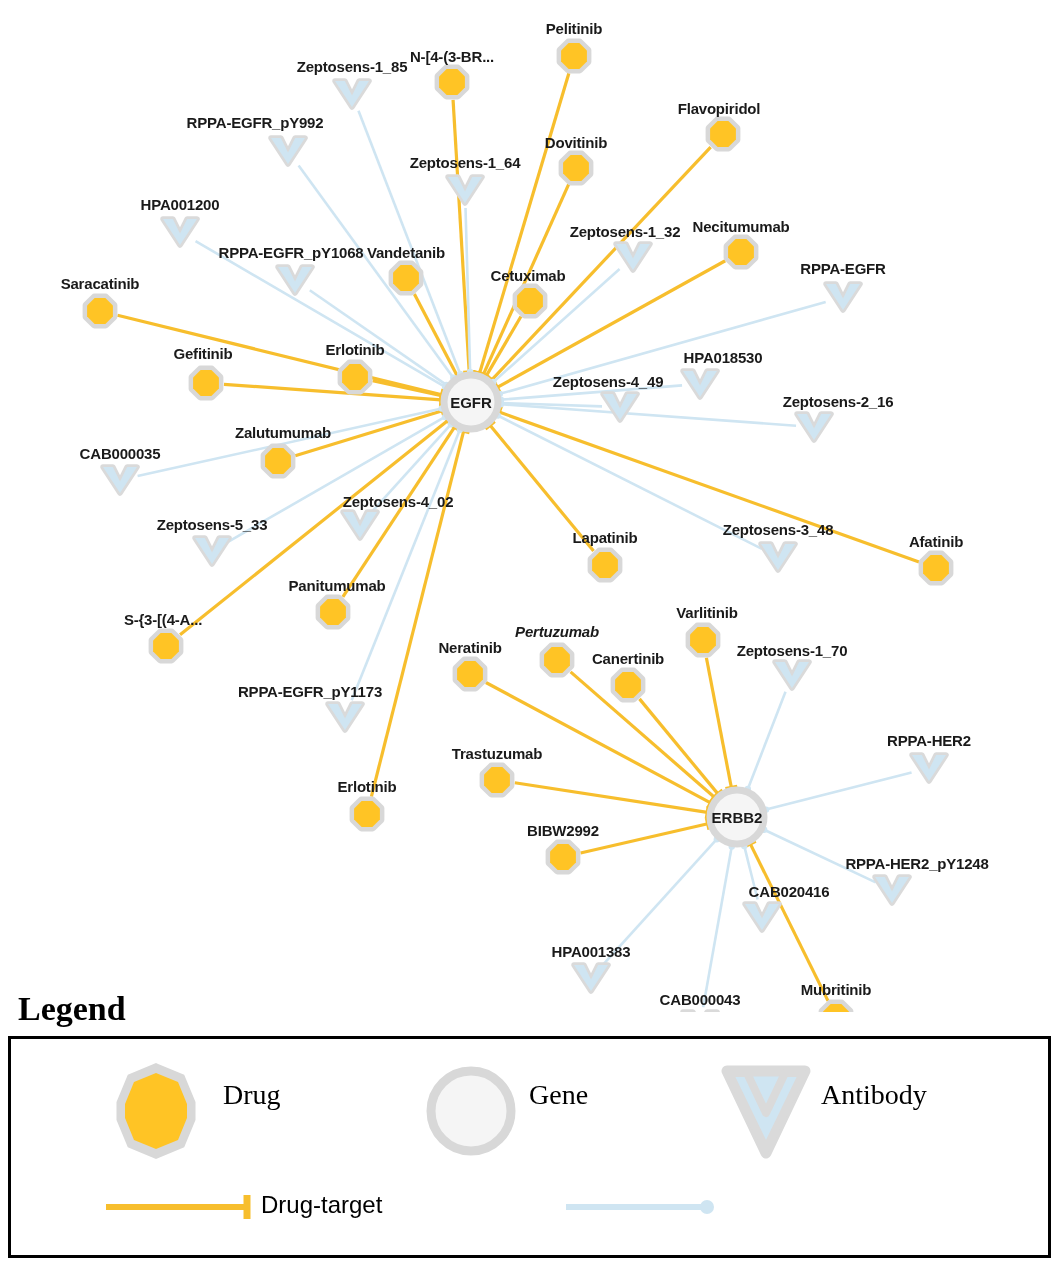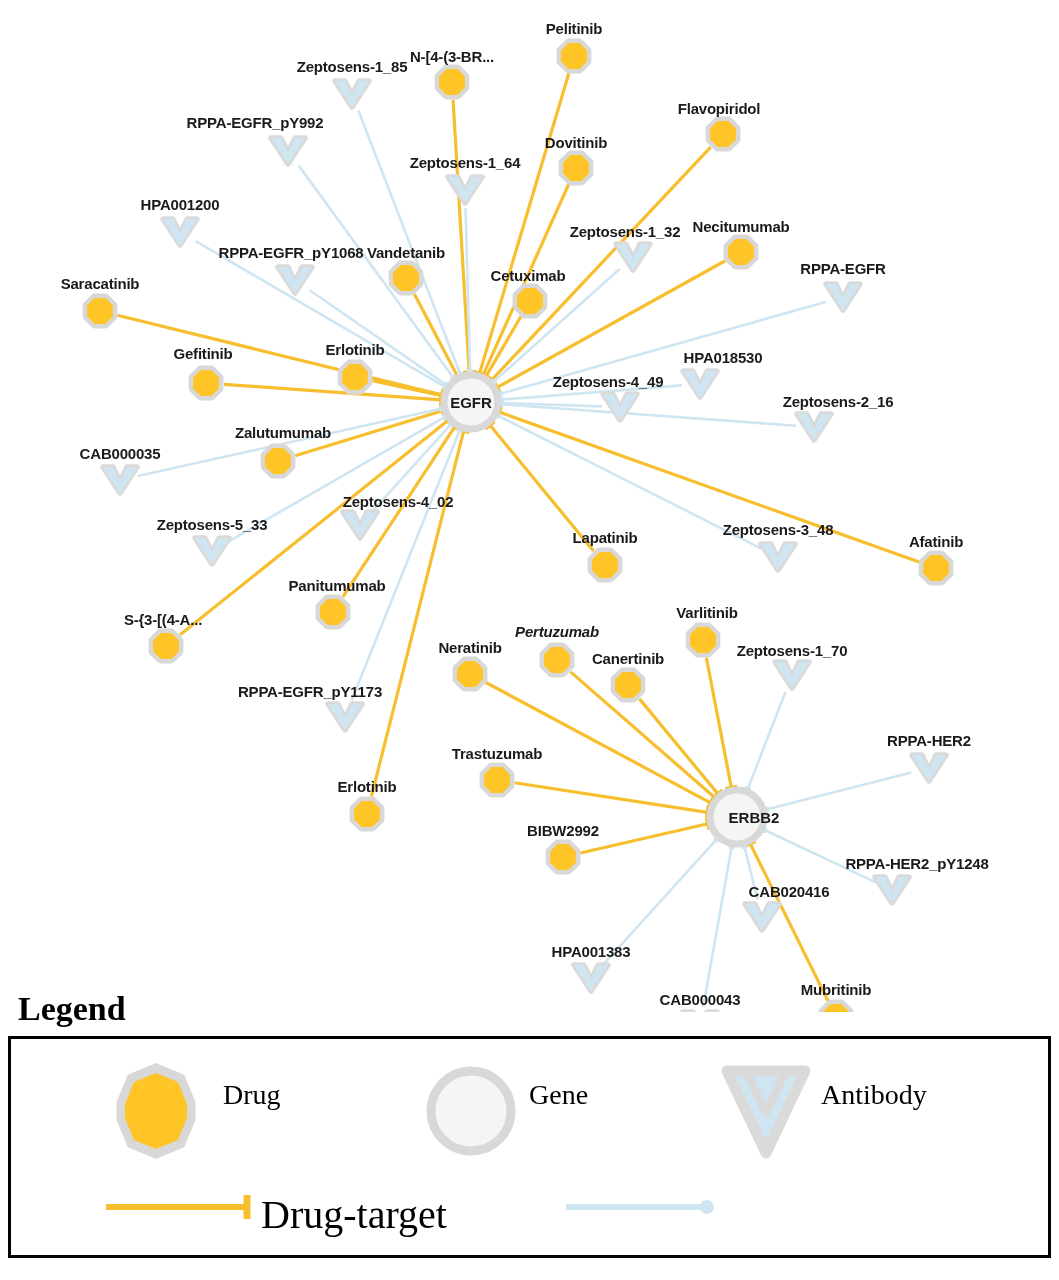--- a/index.html
+++ b/index.html
@@ -62,22 +62,22 @@
     box-sizing: border-box;
   }
   .legend-item-label {
     font-family: "Liberation Serif", serif;
     font-size: 28px;
     color: #000;
     position: absolute;
     white-space: nowrap;
   }
   .legend-edge-label {
-    font-family: Liberation Serif, serif;
-    font-size: 40px;
+    font-family: Liberation Sans, sans-serif;
+    font-size: 24px;
     color: #000;
     position: absolute;
     white-space: nowrap;
   }
   .legend-shape {
     position: absolute;
   }
 </style>
 </head>
 <body>
@@ -306,21 +306,21 @@
       <div class="node-label" style="left: 212px; top: 512px;">Zeptosens-5_33</div>
       <div class="node-label" style="left: 778px; top: 517px;">Zeptosens-3_48</div>
       <div class="node-label" style="left: 792px; top: 638px;">Zeptosens-1_70</div>
       <div class="node-label" style="left: 310px; top: 679px;">RPPA-EGFR_pY1173</div>
       <div class="node-label" style="left: 929px; top: 728px;">RPPA-HER2</div>
       <div class="node-label" style="left: 917px; top: 851px;">RPPA-HER2_pY1248</div>
       <div class="node-label" style="left: 789px; top: 879px;">CAB020416</div>
       <div class="node-label" style="left: 591px; top: 939px;">HPA001383</div>
       <div class="node-label" style="left: 700px; top: 987px;">CAB000043</div>
       <div class="gene-label" style="left: 471px; top: 390px;">EGFR</div>
-      <div class="gene-label" style="left: 737px; top: 805px; margin-left: 17px;">ERBB2</div>
+      <div class="gene-label" style="left: 737px; top: 805px;">ERBB2</div>
     </div>
 </div>
 
 <div id="legend-wrap">
   <div id="legend-title">Legend</div>
   <div id="legend-box">
 
     <svg class="legend-shape" style="left:90px; top:22px;" width="110" height="100">
       <polygon points="55,8 79,18 89,42 89,58 79,82 55,92 31,82 21,58 21,42 31,18" fill="#FFC425" stroke="#D8D8D8" stroke-width="11"></polygon>
       <polygon points="55,12 77,21 86,43 86,57 77,79 55,88 33,79 24,57 24,43 33,21" fill="#FFC425"></polygon>

